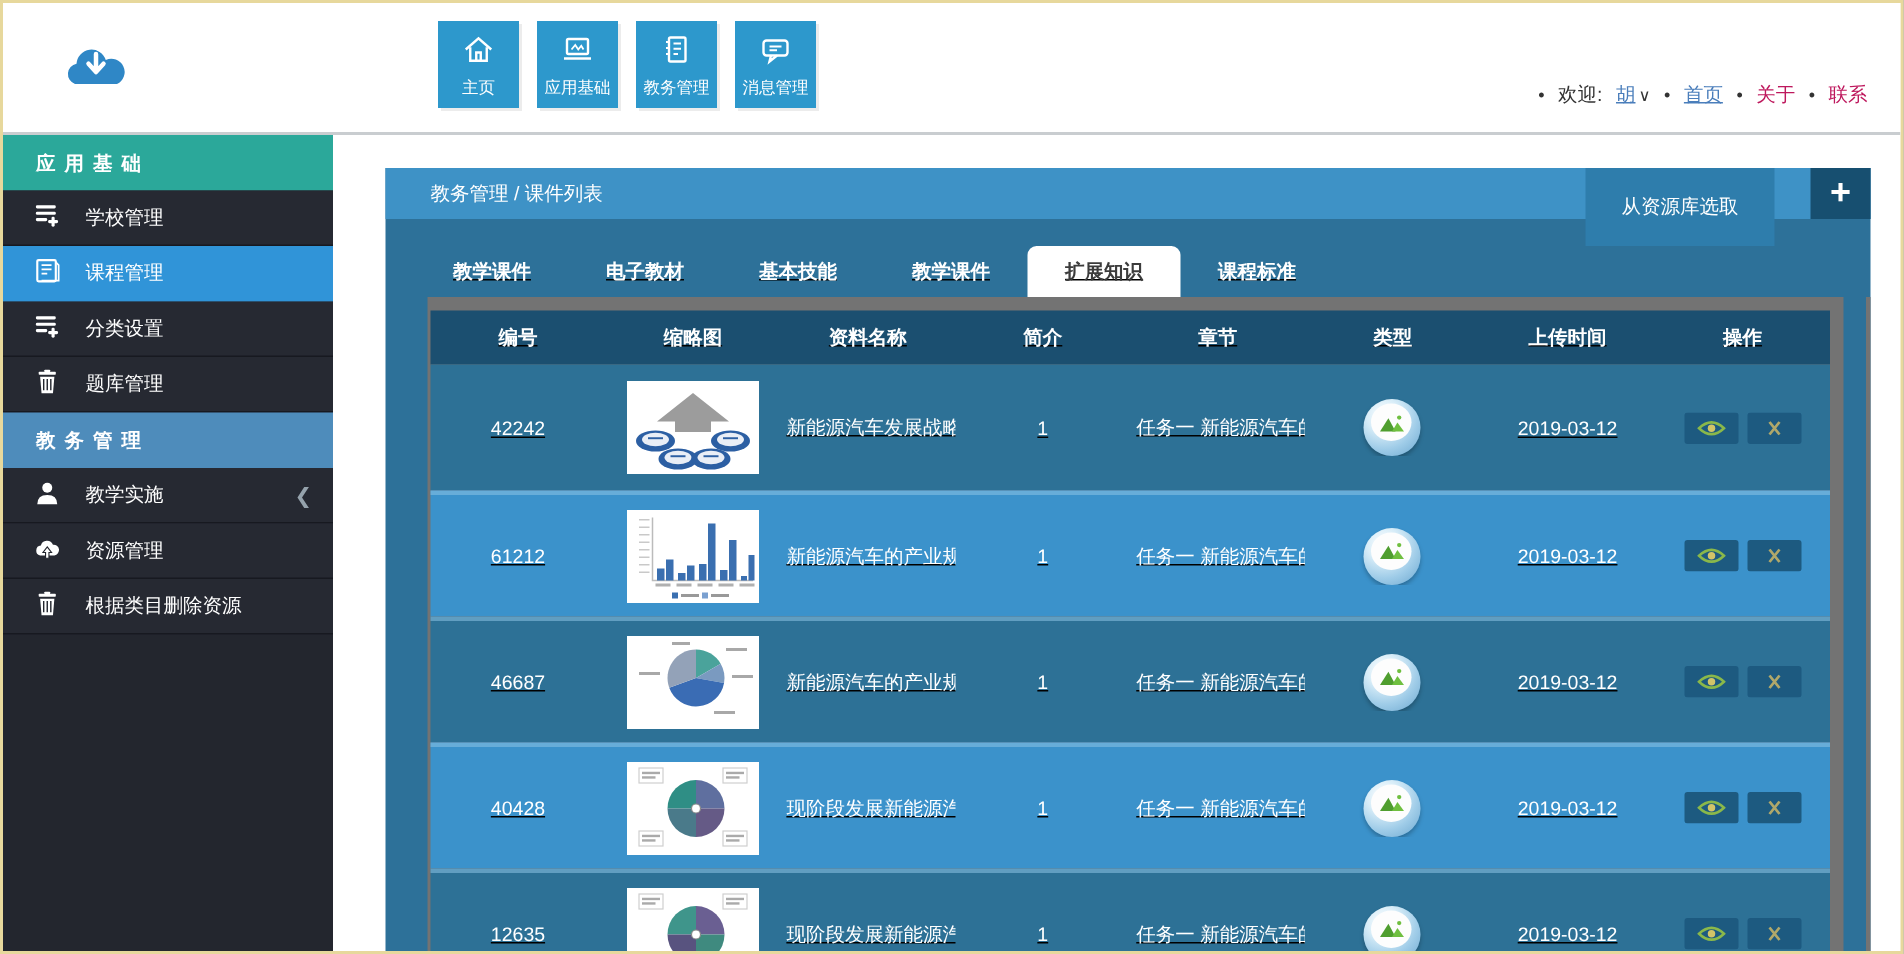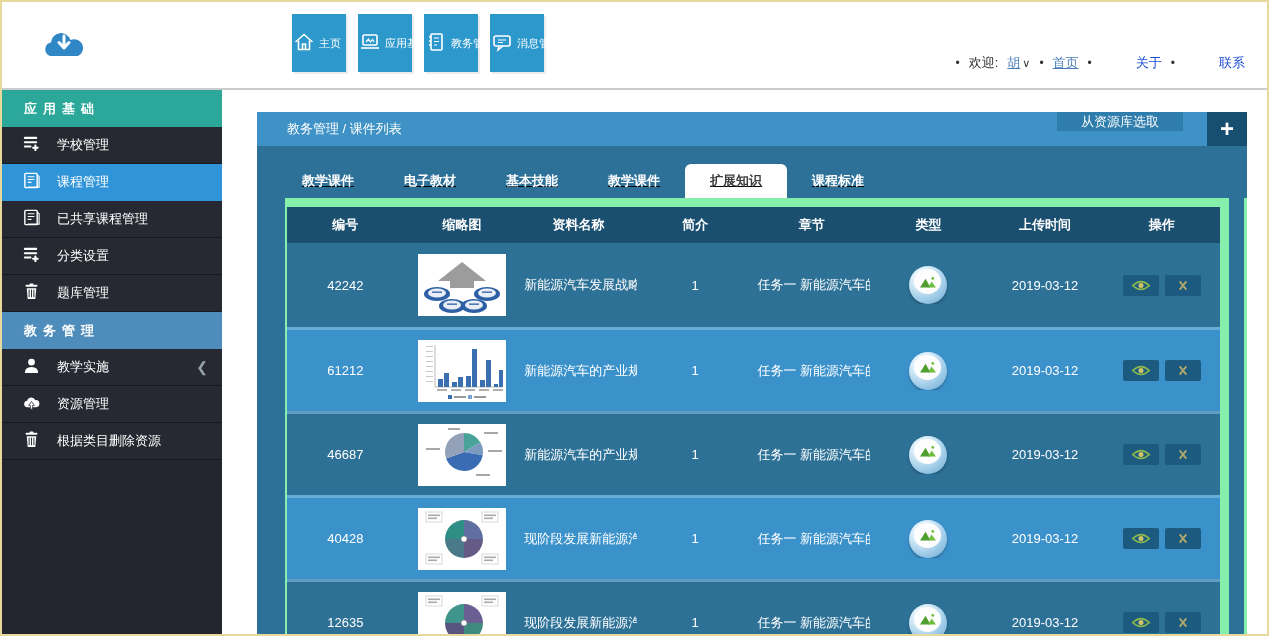--- a/index.html
+++ b/index.html
@@ -7,50 +7,50 @@
   body {
     position: relative; overflow: hidden; background:#fff;
     border: 2px solid #e7d89c;
     font-family: "Liberation Sans", "DejaVu Sans", sans-serif;
   }
   
   .topbar { position:absolute; left:0; top:0; width:100%; height:88px; background:#fff; border-bottom:2px solid #c9cdd0; }
   .logo { position:absolute; left:38px; top:24px; width:48px; height:38px; }
   .nav-group { position:absolute; left:290px; top:12px; display:flex; gap:12px; }
   .nav-btn { width:54px; height:58px; background:#2d98cc; color:#fff; border:none; cursor:pointer;
-    display:flex; flex-direction:row; align-items:center; justify-content:flex-start; gap:3px;
+    display:flex; flex-direction:column; align-items:center; justify-content:center; gap:3px;
     box-shadow:2px 2px 0 #ececec; }
   .nav-btn svg { width:24px; height:24px; }
   .nav-btn .nav-label { font-size:11px; white-space:nowrap; }
   .user-links { position:absolute; right:22px; top:52px; font-size:13px; color:#333; display:flex; align-items:center; gap:9px; }
   .bullet { color:#333; font-size:12px; }
   .link-blue { color:#4a7ebb; text-decoration:underline; cursor:pointer; }
   .chev { font-size:11px; color:#333; margin-left:2px; }
-  .plain-link { color:#1d4ed8; cursor:pointer;margin-left:35px; }
+  .plain-link { color:#be185d; cursor:pointer; }
   
   .sidebar { position:absolute; left:0; top:88px; width:220px; bottom:0; background:#23262e; }
   .side-title { height:37px; line-height:37px; padding-left:22px; color:#fff; font-size:13px; font-weight:bold; letter-spacing:6px; }
   .side-title.t-teal { background:#2ba89a; }
   .side-title.t-blue { background:#4e8cbb; }
   .side-item { height:37px; display:flex; align-items:center; padding-left:20px; gap:16px;
     border-bottom:1px solid #171920; color:#fff; font-size:13px; cursor:pointer; background:#262932; }
   .side-item.active { background:#3094d8; border-bottom-color:#3094d8; }
   .side-item svg { width:19px; height:19px; flex:none; }
   .side-chevron { margin-left:auto; margin-right:14px; color:#95a2ac; font-size:14px; }
   
   .panel { position:absolute; left:255px; top:110px; width:990px; bottom:0; background:#2d7199; }
   .crumb-bar { position:relative; height:34px; background:#3e92c6; color:#fff; font-size:13px; line-height:34px; padding-left:30px; }
-  .pick-btn { position:absolute; right:64px; top:0; height:19px; border:none; cursor:pointer;
+  .pick-btn { position:absolute; right:64px; top:0; height:52px; border:none; cursor:pointer;
     padding:0 24px; background:#2e7dac; color:#fff; font-size:13px; }
   .plus-btn { position:absolute; right:0; top:0; width:40px; height:34px; border:none; cursor:pointer;
     background:#174f70; color:#fff; font-size:24px; line-height:30px; font-weight:bold; }
   .tabs-row { padding:18px 0 0 20px; height:52px; display:flex;text-decoration:underline; }
   .tab { height:34px; line-height:34px; padding:0 25px; color:#fff; font-size:13px; font-weight:bold; cursor:pointer; }
   .tab.active { background:#fff; color:#3c3c3c; border-radius:6px 6px 0 0; }
-  .white-area { position:absolute; left:28px; right:0; top:86px; bottom:0; background:#86efac; padding-top:9px; }
+  .white-area { position:absolute; left:28px; right:0; top:86px; bottom:0; background:#737373; padding-top:9px;text-decoration:underline; }
   .v-scrollbar { position:absolute; right:3px; top:0; bottom:0; width:15px; background:#2d7199; }
   .table-wrap { margin:0 27px 0 2px; }
   .thead, .trow { display:grid; grid-template-columns:repeat(8,1fr); align-items:center; }
   .thead { height:36px; background:#1b4f70; color:#fff; font-size:13px; font-weight:bold; text-align:center; }
   .trow { height:84px; color:#fff; font-size:13px; text-align:center; }
   .trow:nth-child(odd) { background:#2d7196; }
   .trow:nth-child(even) { background:#3b92cb; }
   .trow + .trow { border-top:3px solid rgba(140,195,230,0.55); }
   .cell { overflow:hidden; }
   .name-cell, .chapter-cell { text-align:left; padding-left:4px; white-space:nowrap; }
@@ -142,28 +142,20 @@
 
   <div class="side-item active">
     <span class="side-icon"><svg viewBox="0 0 20 20" fill="none" stroke="#fff" stroke-width="1.5">
     <rect x="3" y="2.5" width="13" height="15" rx="1"></rect>
           <path d="M6 6 H13 M6 9 H13 M6 12 H10" stroke-width="1.2"></path>
           <path d="M16 4 L18 6 V17 H6" stroke-width="1.2"></path>
   </svg></span>
     <span class="side-label">课程管理</span>
   </div>
 
-  <div class="side-item">
-    <span class="side-icon"><svg viewBox="0 0 20 20" fill="none" stroke="#fff" stroke-width="1.5">
-    <rect x="3" y="2.5" width="13" height="15" rx="1"></rect>
-          <path d="M6 6 H13 M6 9 H13 M6 12 H10" stroke-width="1.2"></path>
-          <path d="M16 4 L18 6 V17 H6" stroke-width="1.2"></path>
-  </svg></span>
-    <span class="side-label">已共享课程管理</span>
-  </div>
 
   <div class="side-item">
     <span class="side-icon"><svg viewBox="0 0 20 20" fill="#fff">
     <rect x="2" y="3" width="14" height="2.2" rx="1"></rect>
           <rect x="2" y="7.5" width="14" height="2.2" rx="1"></rect>
           <rect x="2" y="12" width="8" height="2.2" rx="1"></rect>
     <rect x="13" y="11" width="2.2" height="7" rx="1"></rect>
           <rect x="10.6" y="13.4" width="7" height="2.2" rx="1"></rect>
   </svg></span>
     <span class="side-label">分类设置</span>

